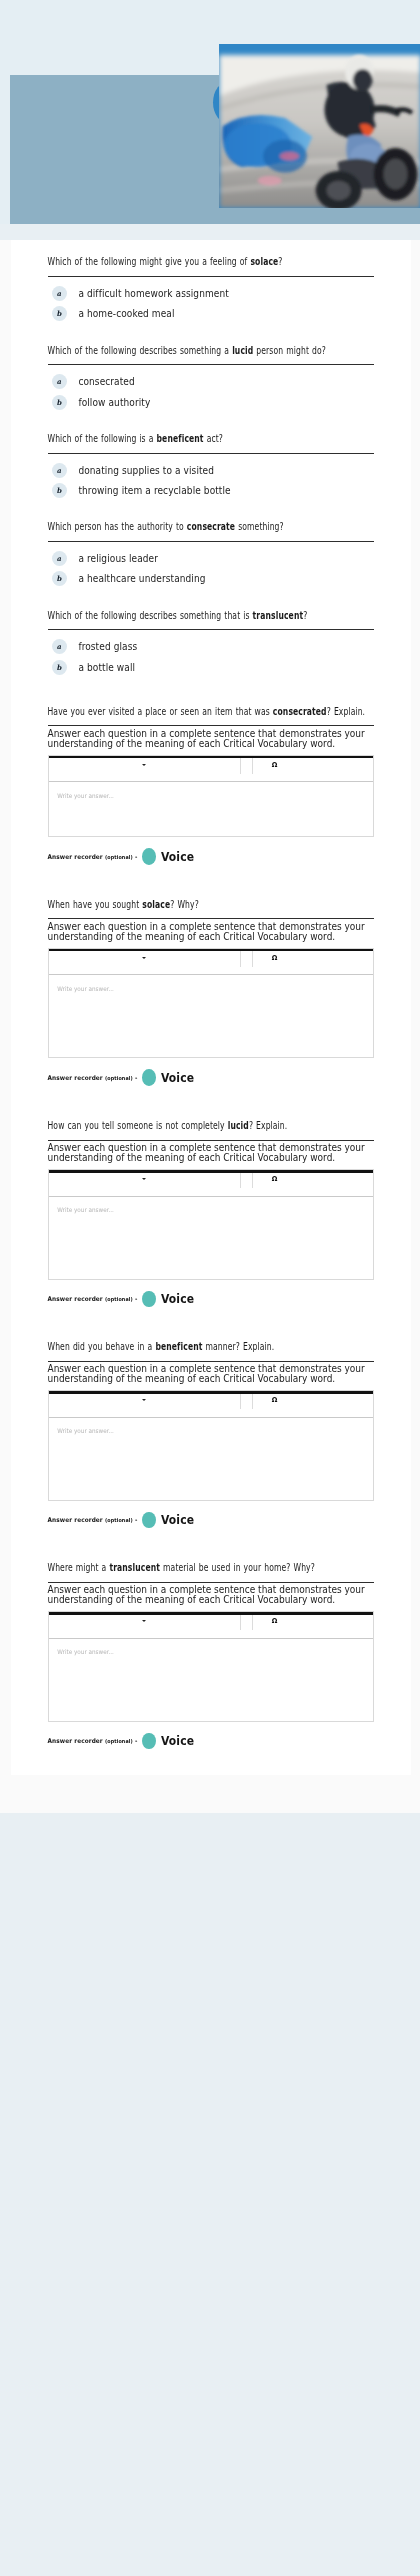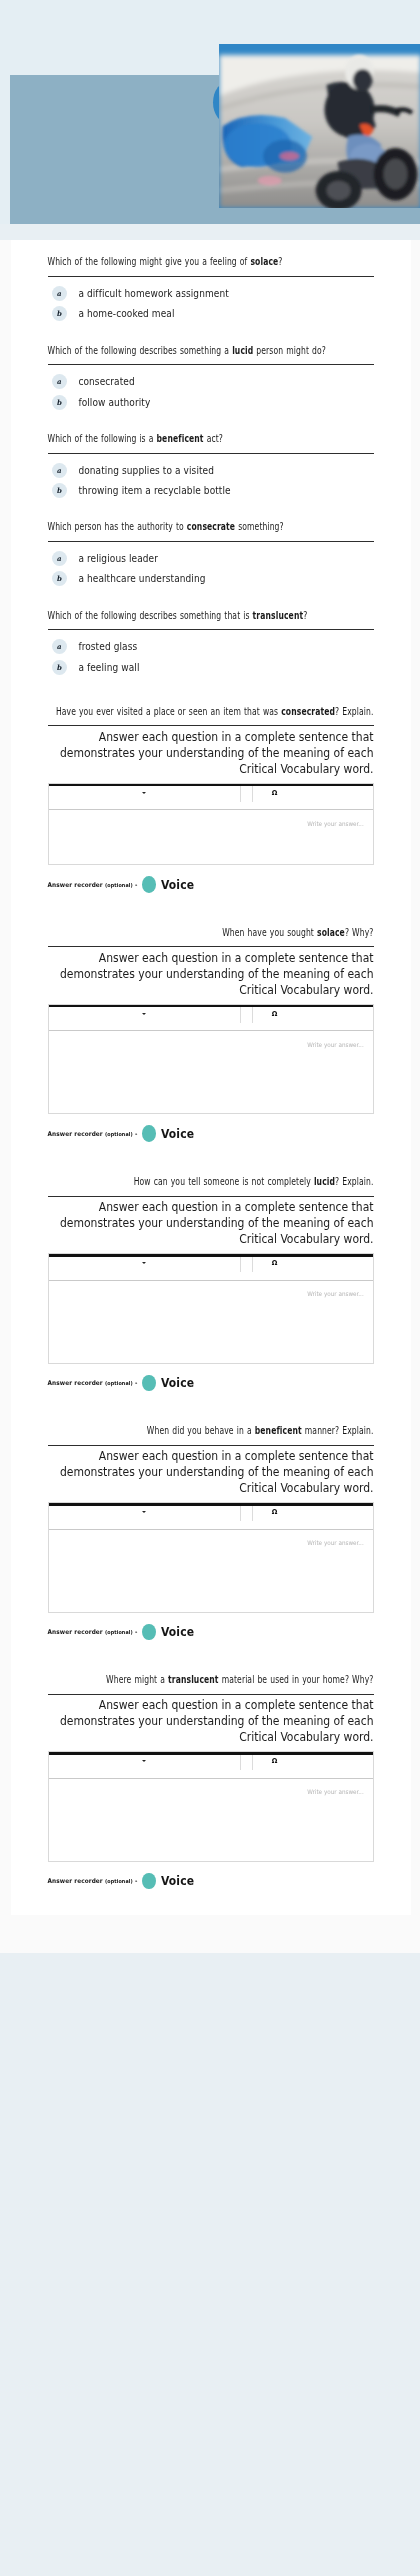--- a/index.html
+++ b/index.html
@@ -107,21 +107,21 @@
     padding-bottom: 22px;
   }
   .sheet {
     margin: 16px auto;
     width: 400px;
     background: #ffffff;
     padding: 0 0 16.4px 0;
   }
 
   .mc-block { padding: 14.3px 37px 4.4px 37px; }
-  .oe-block { padding: 22px 37px 5.5px 37px; text-align: right; }
+  .oe-block { padding: 22px 37px 5.5px 37px; }
 
   .q-text {
     font-family: "DejaVu Sans Condensed", "DejaVu Sans", sans-serif;
     font-size: 8.5px;
     line-height: 13px;
     color: #1a1a1a;
     letter-spacing: 0.1px;
     transform: scaleY(1.18);
     transform-origin: left top;
     padding-bottom: 3.8px;
@@ -161,22 +161,22 @@
   .opt-label {
     margin-left: 11.5px;
     font-family: "DejaVu Sans Condensed", "DejaVu Sans", sans-serif;
     font-size: 10px;
     color: #1c1c1c;
     letter-spacing: 0.1px;
   }
 
   .instr {
     font-family: "DejaVu Sans Condensed", "DejaVu Sans", sans-serif;
-    font-size: 12px;
-    line-height: 16px;
+    font-size: 10px;
+    line-height: 10px;
     color: #1c1c1c;
     margin-top: 2.7px;
     margin-bottom: 6.6px;
     max-width: 329px;
   }
 
   
   .editor {
     border: 0.5px solid #d9d9d9;
     background: #fff;
@@ -410,21 +410,21 @@
     <div class="mc-block">
       <div class="q-text"><span>Which of the following describes something that is </span><b>translucent</b><span>?</span></div>
       <div class="q-rule"></div>
       <div class="opts">
         <div class="opt">
           <span class="opt-badge">a</span>
           <span class="opt-label">frosted glass</span>
         </div>
         <div class="opt">
           <span class="opt-badge">b</span>
-          <span class="opt-label">a feeling wall</span>
+          <span class="opt-label">a bottle wall</span>
         </div>
       </div>
     </div>
 
     <div class="oe-block">
       <div class="q-text"><span>Have you ever visited a place or seen an item that was </span><b>consecrated</b><span>? Explain.</span></div>
       <div class="q-rule"></div>
       <div class="instr">Answer each question in a complete sentence that demonstrates your understanding of the meaning of each Critical Vocabulary word.</div>
       <div class="editor">
         <div class="editor-topbar"></div>

